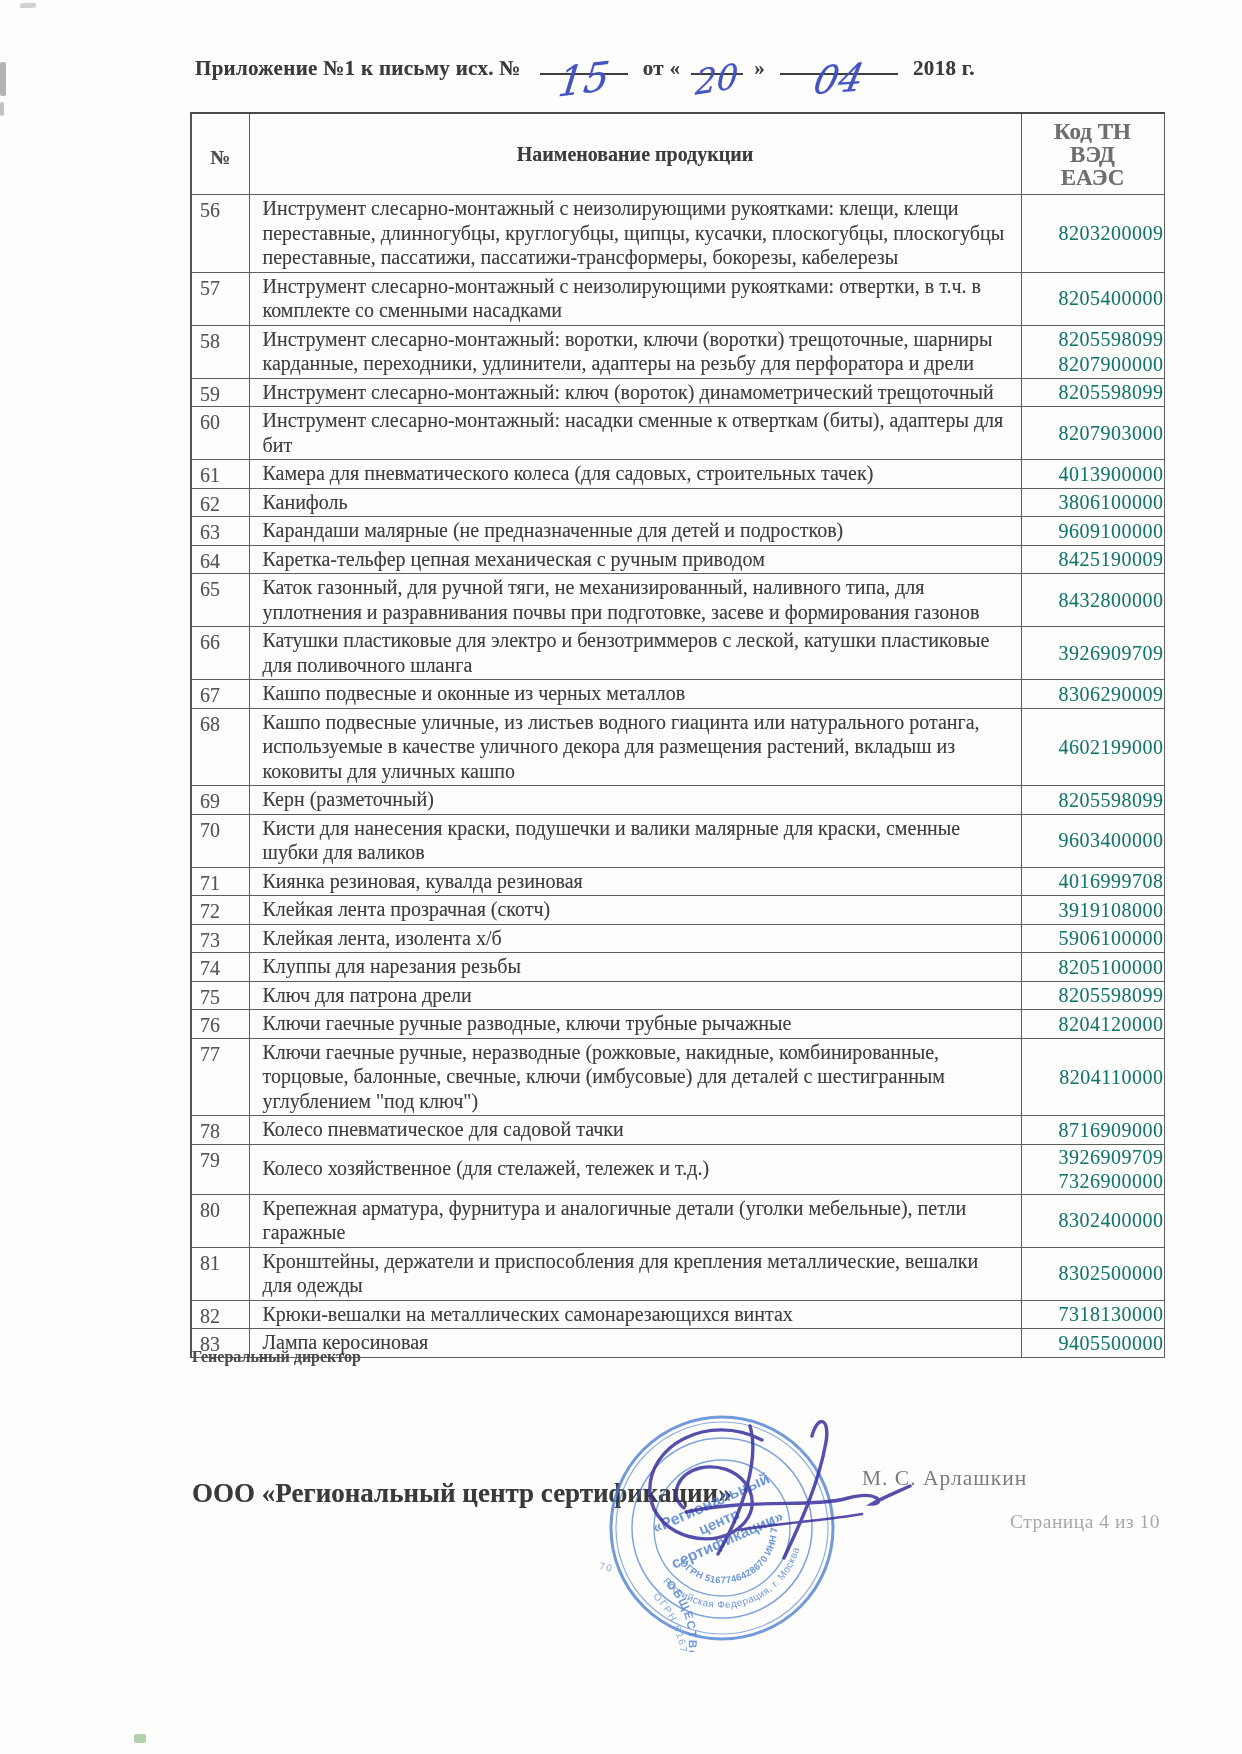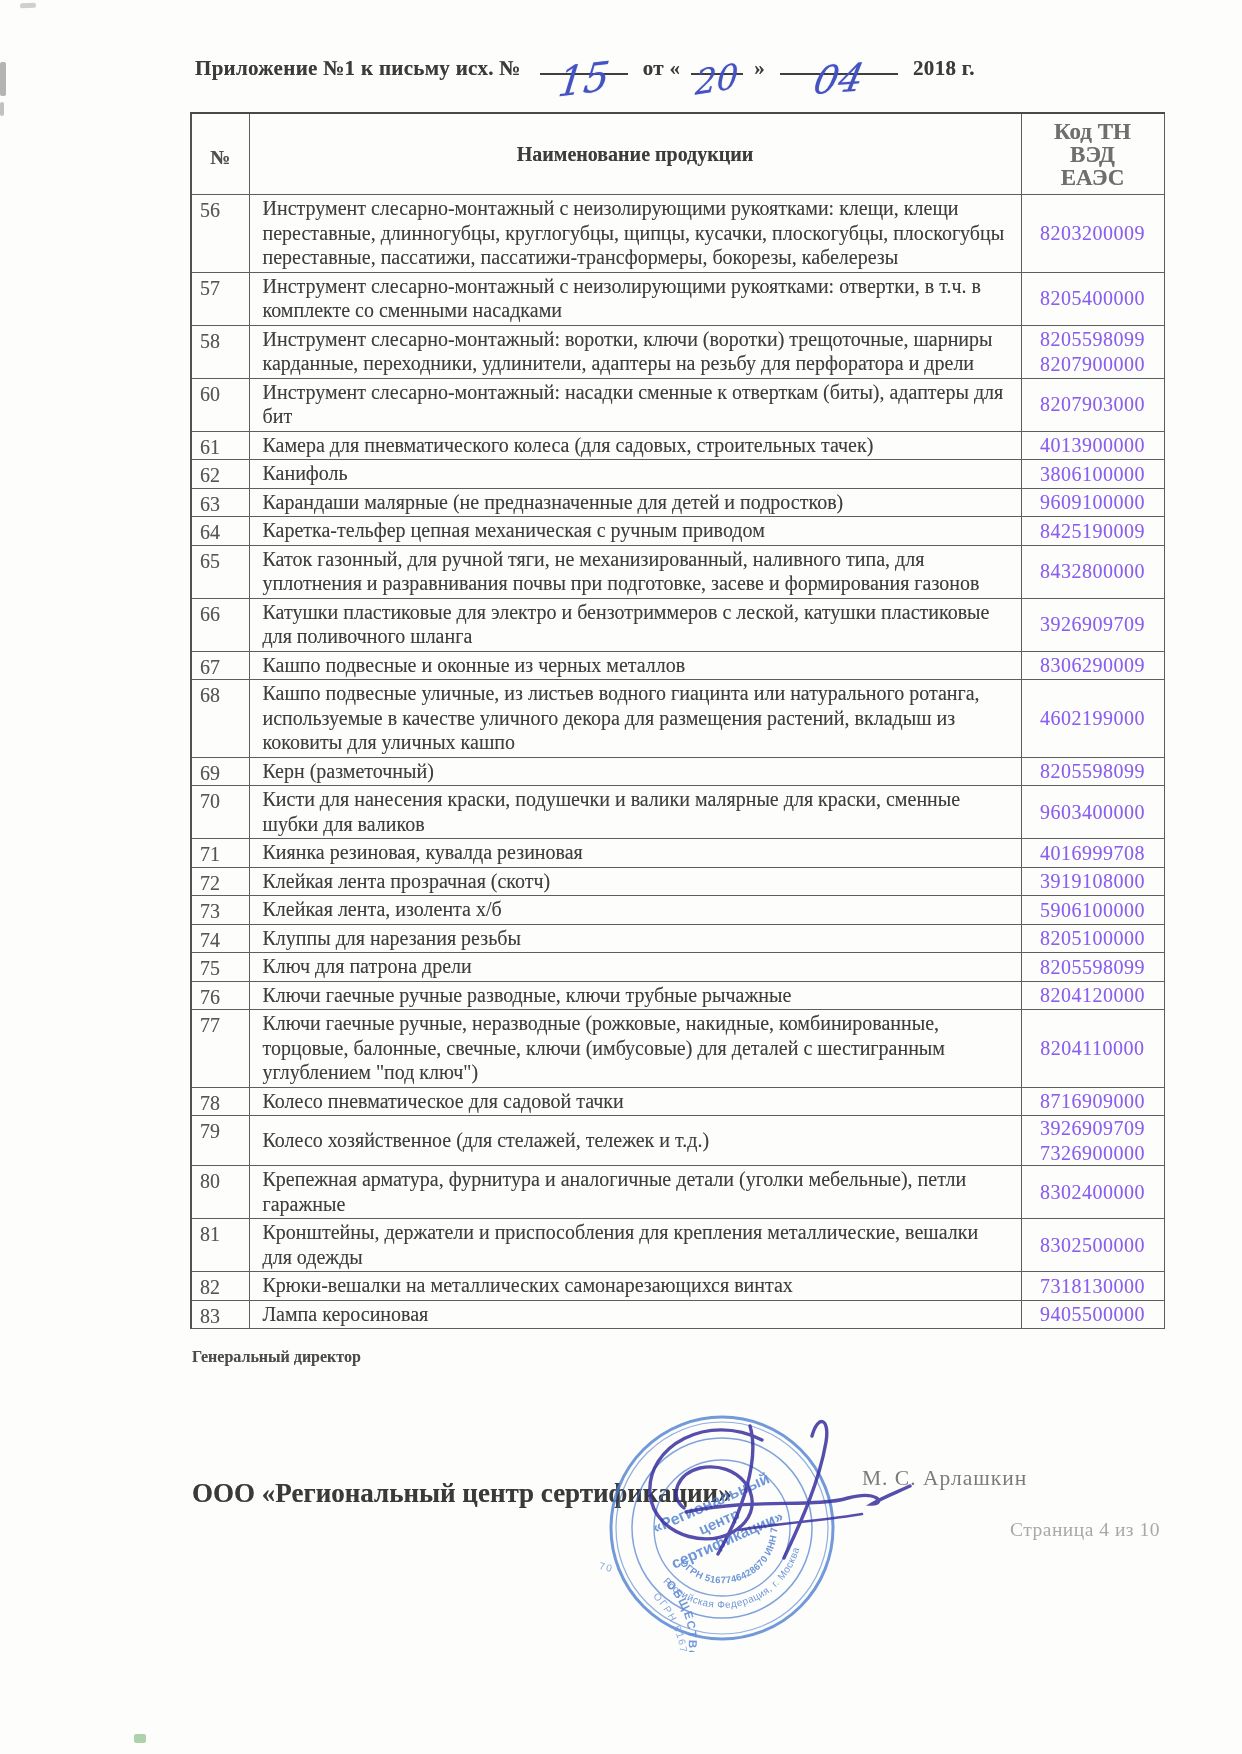--- a/index.html
+++ b/index.html
@@ -58,29 +58,29 @@
   td.c-num{
     vertical-align:top;text-align:left;padding:4px 0 0 8px;
     color:#555;text-shadow:0 0 .5px rgba(60,60,60,.35);
   }
   td.c-name{
     vertical-align:top;padding:1px 10px 2px 13px;
     line-height:24.5px;color:#3e3e3e;
     text-shadow:0 0 .5px rgba(50,50,50,.35);
   }
   td.c-code{
-    text-align:center;vertical-align:middle;
-    color:#8b5cf6;line-height:24.5px;white-space:pre-line;
+    text-align:right;vertical-align:middle;
+    color:#0f766e;line-height:24.5px;white-space:pre-line;
     letter-spacing:.5px;text-shadow:0 0 .5px rgba(120,120,120,.3);
   }
   
   .director{position:absolute;left:192px;top:1348px;font-weight:bold;font-size:16px;color:#4c4c4c;text-shadow:0 0 .6px rgba(60,60,60,.4);}
   .company{position:absolute;left:192px;top:1478px;font-weight:bold;font-size:27px;color:#3a3a3a;text-shadow:0 0 .6px rgba(40,40,40,.45);}
   .signer{position:absolute;left:862px;top:1466px;font-size:21.5px;color:#7b7b7b;letter-spacing:1px;}
-  .pagenum{position:absolute;left:1010px;top:1511px;font-size:19.5px;color:#a8a8a8;letter-spacing:.5px;margin-top:8px;}
+  .pagenum{position:absolute;left:1010px;top:1511px;font-size:19.5px;color:#a8a8a8;letter-spacing:.5px;}
   .stamp-wrap{position:absolute;left:598px;top:1404px;width:248px;height:248px;}
   .sig-wrap{position:absolute;left:590px;top:1398px;width:330px;height:185px;}
   
   .art{position:absolute;border-radius:2px;}
   .art-tl{left:20px;top:3px;width:16px;height:5px;background:#7a7a7a;opacity:.35;transform:rotate(-2deg);}
   .art-le1{left:0;top:62px;width:6px;height:34px;background:#5a5a5a;opacity:.45;}
   .art-le2{left:0;top:102px;width:4px;height:14px;background:#6a6a6a;opacity:.4;}
   .art-gr{left:134px;top:1734px;width:12px;height:9px;background:#6fae6b;opacity:.55;}
 </style>
 </head>
@@ -129,20 +129,25 @@
       <tr>
     <td class="c-num">57</td>
     <td class="c-name">Инструмент слесарно-монтажный с неизолирующими рукоятками: отвертки, в т.ч. в комплекте со сменными насадками</td>
     <td class="c-code">8205400000</td>
   </tr>
       <tr>
     <td class="c-num">58</td>
     <td class="c-name">Инструмент слесарно-монтажный: воротки, ключи (воротки) трещоточные, шарниры карданные, переходники, удлинители, адаптеры на резьбу для перфоратора и дрели</td>
     <td class="c-code">8205598099
 8207900000</td>
+  </tr>
+      <tr>
+    <td class="c-num">59</td>
+    <td class="c-name">Инструмент слесарно-монтажный: ключ (вороток) динамометрический трещоточный</td>
+    <td class="c-code">8205598099</td>
   </tr>
       <tr>
     <td class="c-num">60</td>
     <td class="c-name">Инструмент слесарно-монтажный: насадки сменные к отверткам (биты), адаптеры для бит</td>
     <td class="c-code">8207903000</td>
   </tr>
       <tr>
     <td class="c-num">61</td>
     <td class="c-name">Камера для пневматического колеса (для садовых, строительных тачек)</td>
     <td class="c-code">4013900000</td>

